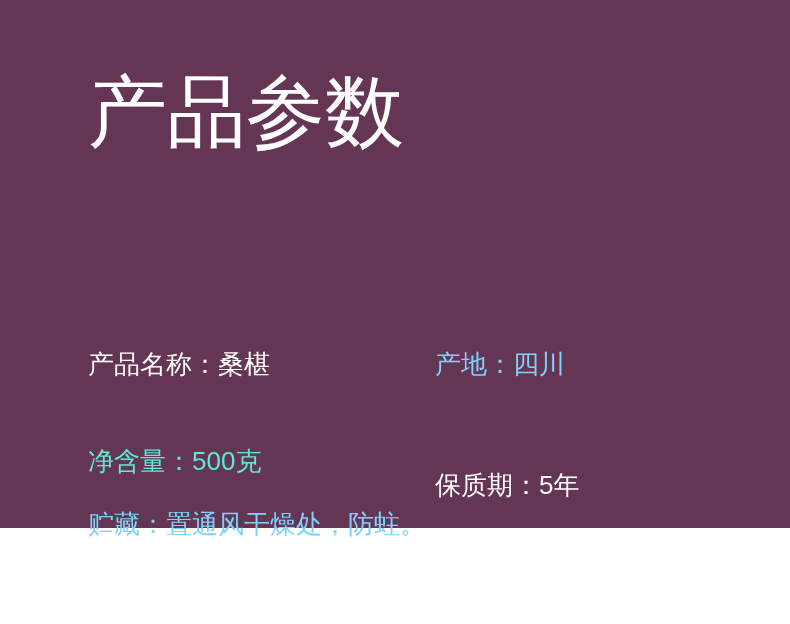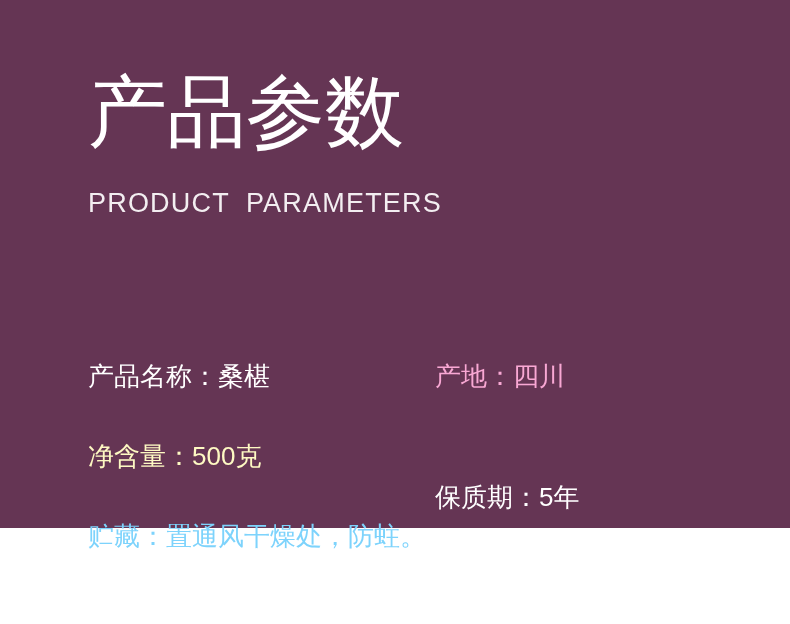--- a/index.html
+++ b/index.html
@@ -54,21 +54,21 @@
     left: 88px;
     top: 345px;
     width: 620px;
   }
   .spec-row {
     position: relative;
     height: 80px;
   }
   .spec-cell {
     position: absolute;
-    top: 12px;
+    top: 0;
     font-size: 26px;
     line-height: 38px;
     color: #ffffff;
     font-weight: 400;
     white-space: nowrap;
   }
   .spec-cell.col-left {
     left: 0;
   }
   .spec-cell.col-right {
@@ -82,38 +82,35 @@
     display: inline;
   }
 </style>
 </head>
 <body>
 
 <div id="page" style="background: rgb(101, 53, 84);">
 
   <div id="heading-block">
     <div id="title-cn" style="color: rgb(255, 255, 255);">产品参数</div>
-    <div id="title-en" style="color: rgb(243, 238, 241);">
-      <span>PRODUCT</span><span class="word-gap"></span><span>PARAMETERS</span>
-    </div>
   </div>
 
   <div id="spec-list">
 
     <div class="spec-row">
       <div class="spec-cell col-left" style="color: rgb(255, 255, 255);">
         <span class="spec-label">产品名称：</span><span class="spec-value">桑椹</span>
       </div>
-      <div class="spec-cell col-right" style="color: #f9a8d4;">
+      <div class="spec-cell col-right" style="color: #7dd3fc;">
         <span class="spec-label">产地：</span><span class="spec-value">四川</span>
       </div>
     </div>
 
     <div class="spec-row">
-      <div class="spec-cell col-left" style="color: #fef9c3;">
+      <div class="spec-cell col-left" style="color: #5eead4; margin-top: 17px;">
         <span class="spec-label">净含量：</span><span class="spec-value">500克</span>
       </div>
       <div class="spec-cell col-right" style="color: rgb(255, 255, 255); margin-top: 41px;">
         <span class="spec-label">保质期：</span><span class="spec-value">5年</span>
       </div>
     </div>
 
     <div class="spec-row">
       <div class="spec-cell col-full" style="color: #7dd3fc;">
         <span class="spec-label">贮藏：</span><span class="spec-value">置通风干燥处，防蛀。</span>

